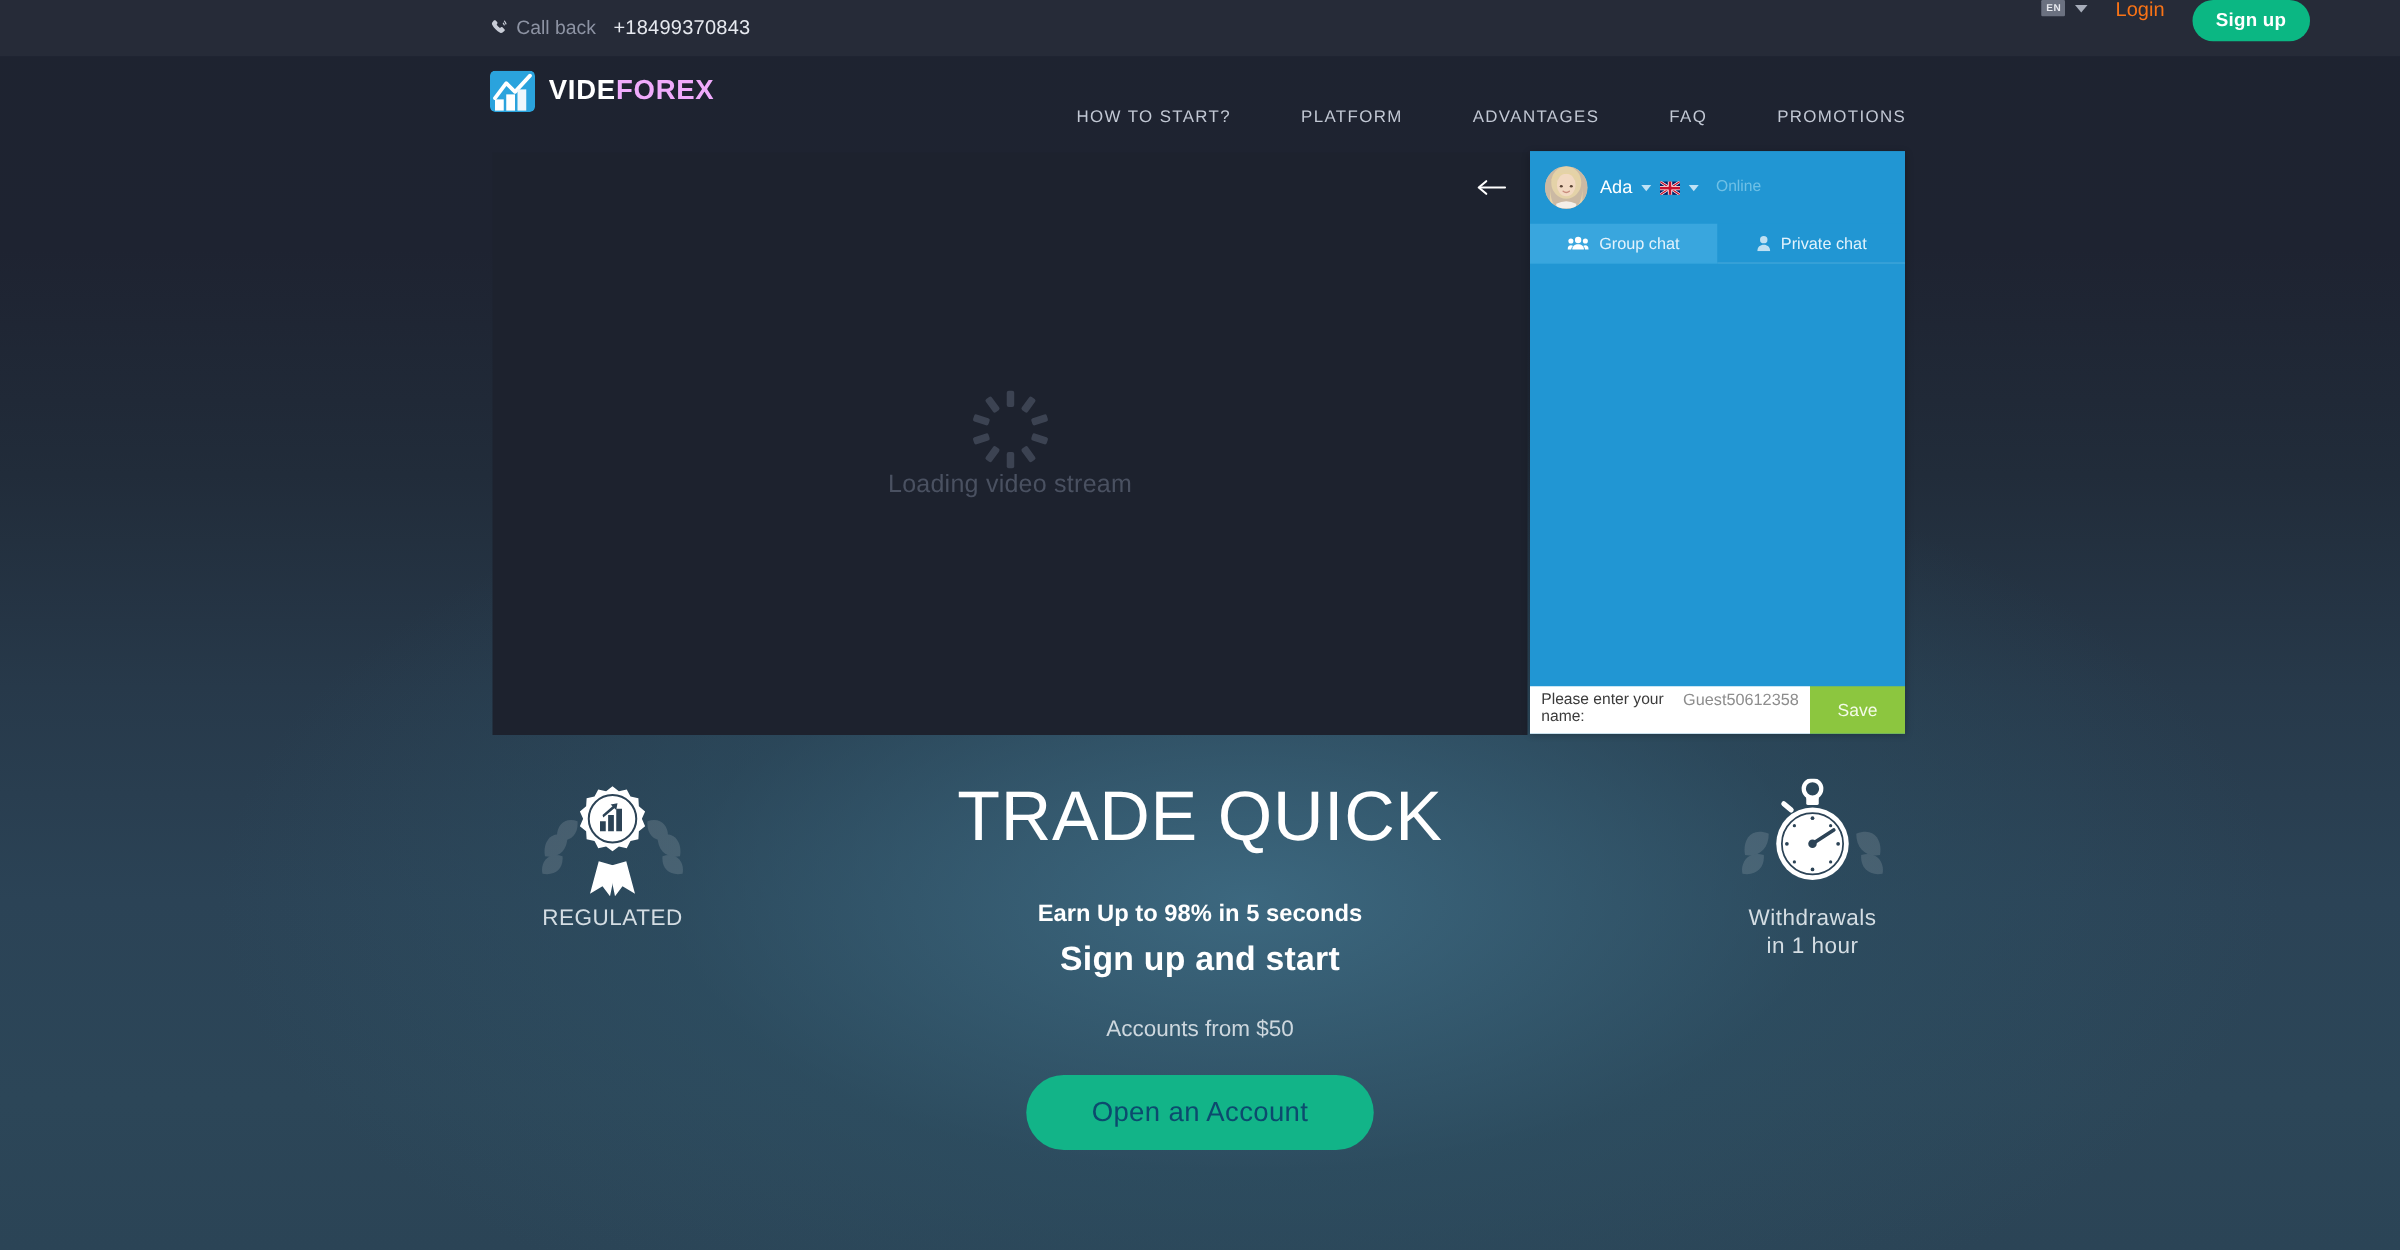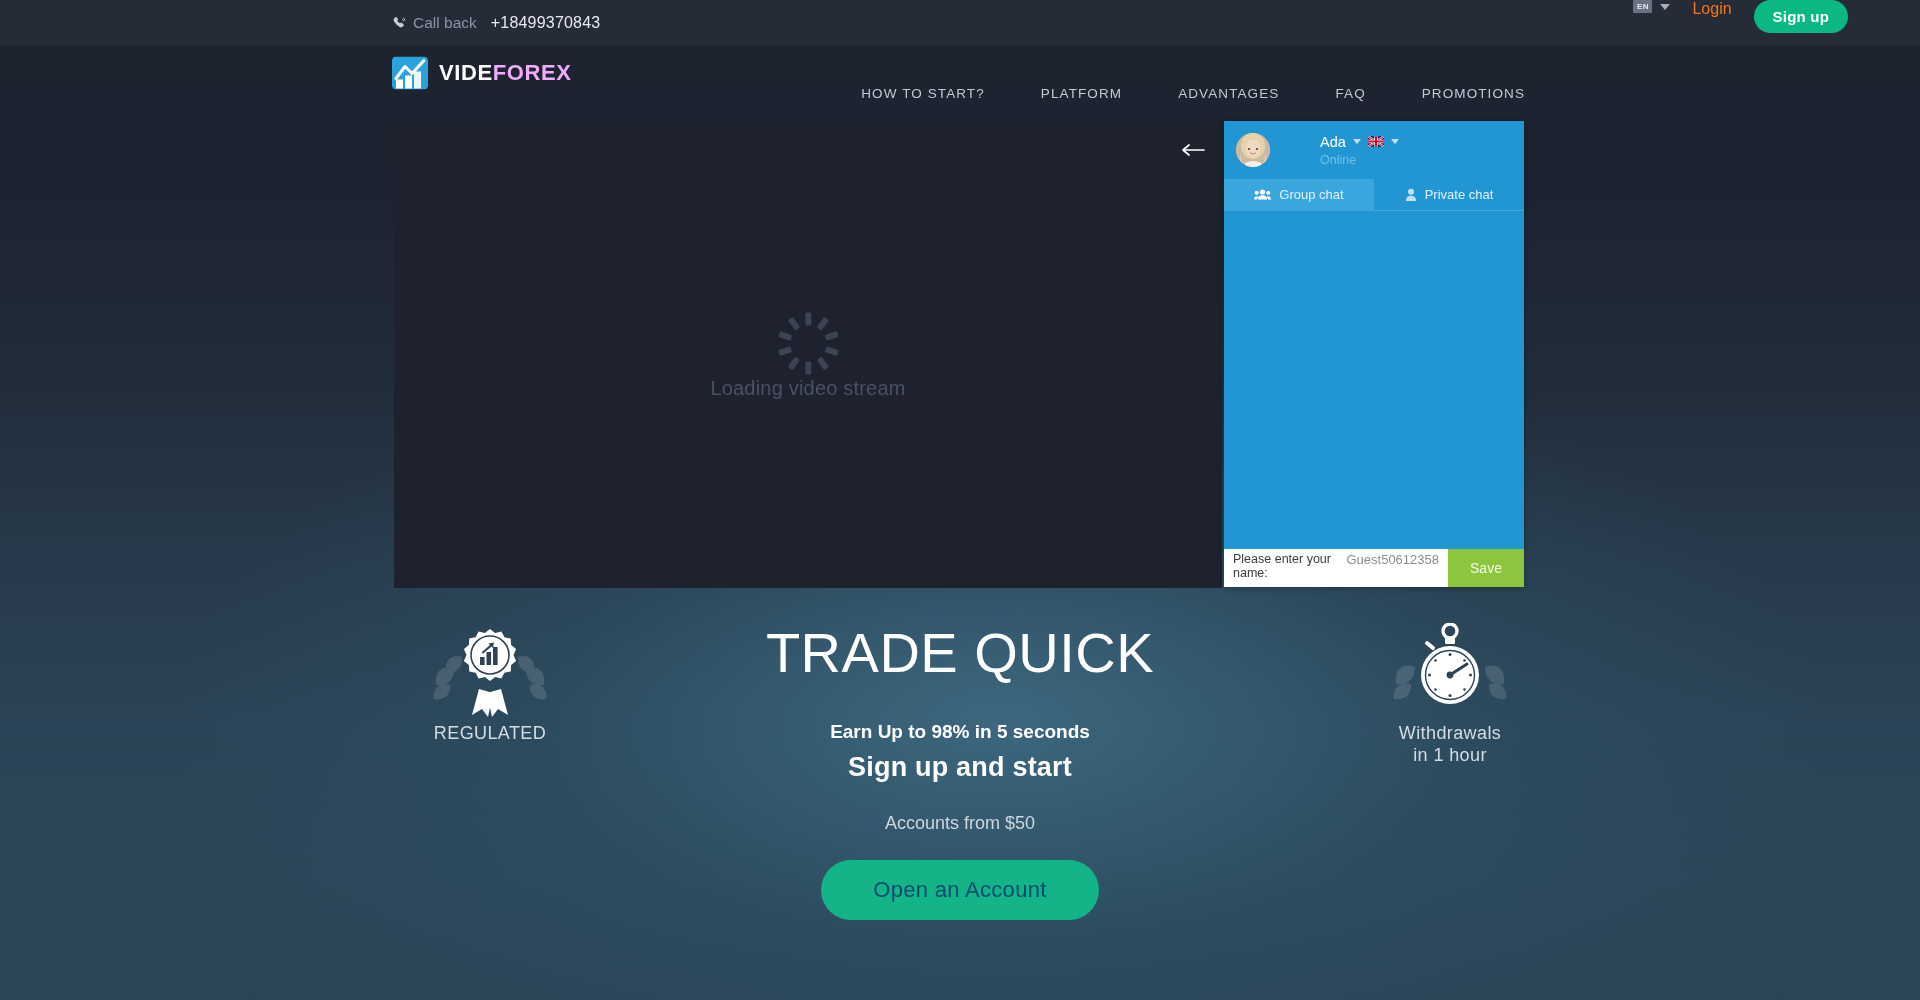--- a/index.html
+++ b/index.html
@@ -74,21 +74,21 @@
   }
 
   
   #chat {
     position:absolute; left:1224px; top:121px; width:300px; height:466px;
     background:#2196d3; z-index:20; display:flex; flex-direction:column;
     box-shadow:0 1px 6px rgba(0,0,0,0.30);
   }
   .chat-head { height:58px; display:flex; align-items:center; padding:0 12px; gap:10px; background:#2196d3; }
   .avatar { width:34px; height:34px; border-radius:50%; overflow:hidden; flex:0 0 34px; background:#d9c6ab; }
-  .chat-ident { display:flex; flex-direction:column; gap:3px;margin-left:40px; }
+  .chat-ident { display:flex; flex-direction:row; gap:14px; }
   .chat-row1 { display:flex; align-items:center; gap:7px; }
   .op-name { color:#ffffff; font-size:14.5px; }
   .caret-sm { width:0;height:0;border-left:4px solid transparent;border-right:4px solid transparent;border-top:5px solid #bfe2f5; cursor:pointer; }
   .uk-flag { width:16px; height:11px; display:block; border-radius:1px; }
   .op-status { color:#6fc0e6; font-size:12.5px; }
 
   .chat-tabs { display:flex; height:32px; }
   .chat-tab {
     flex:1; display:flex; align-items:center; justify-content:center; gap:8px;
     color:#e3f3fc; font-size:13px; cursor:pointer;

